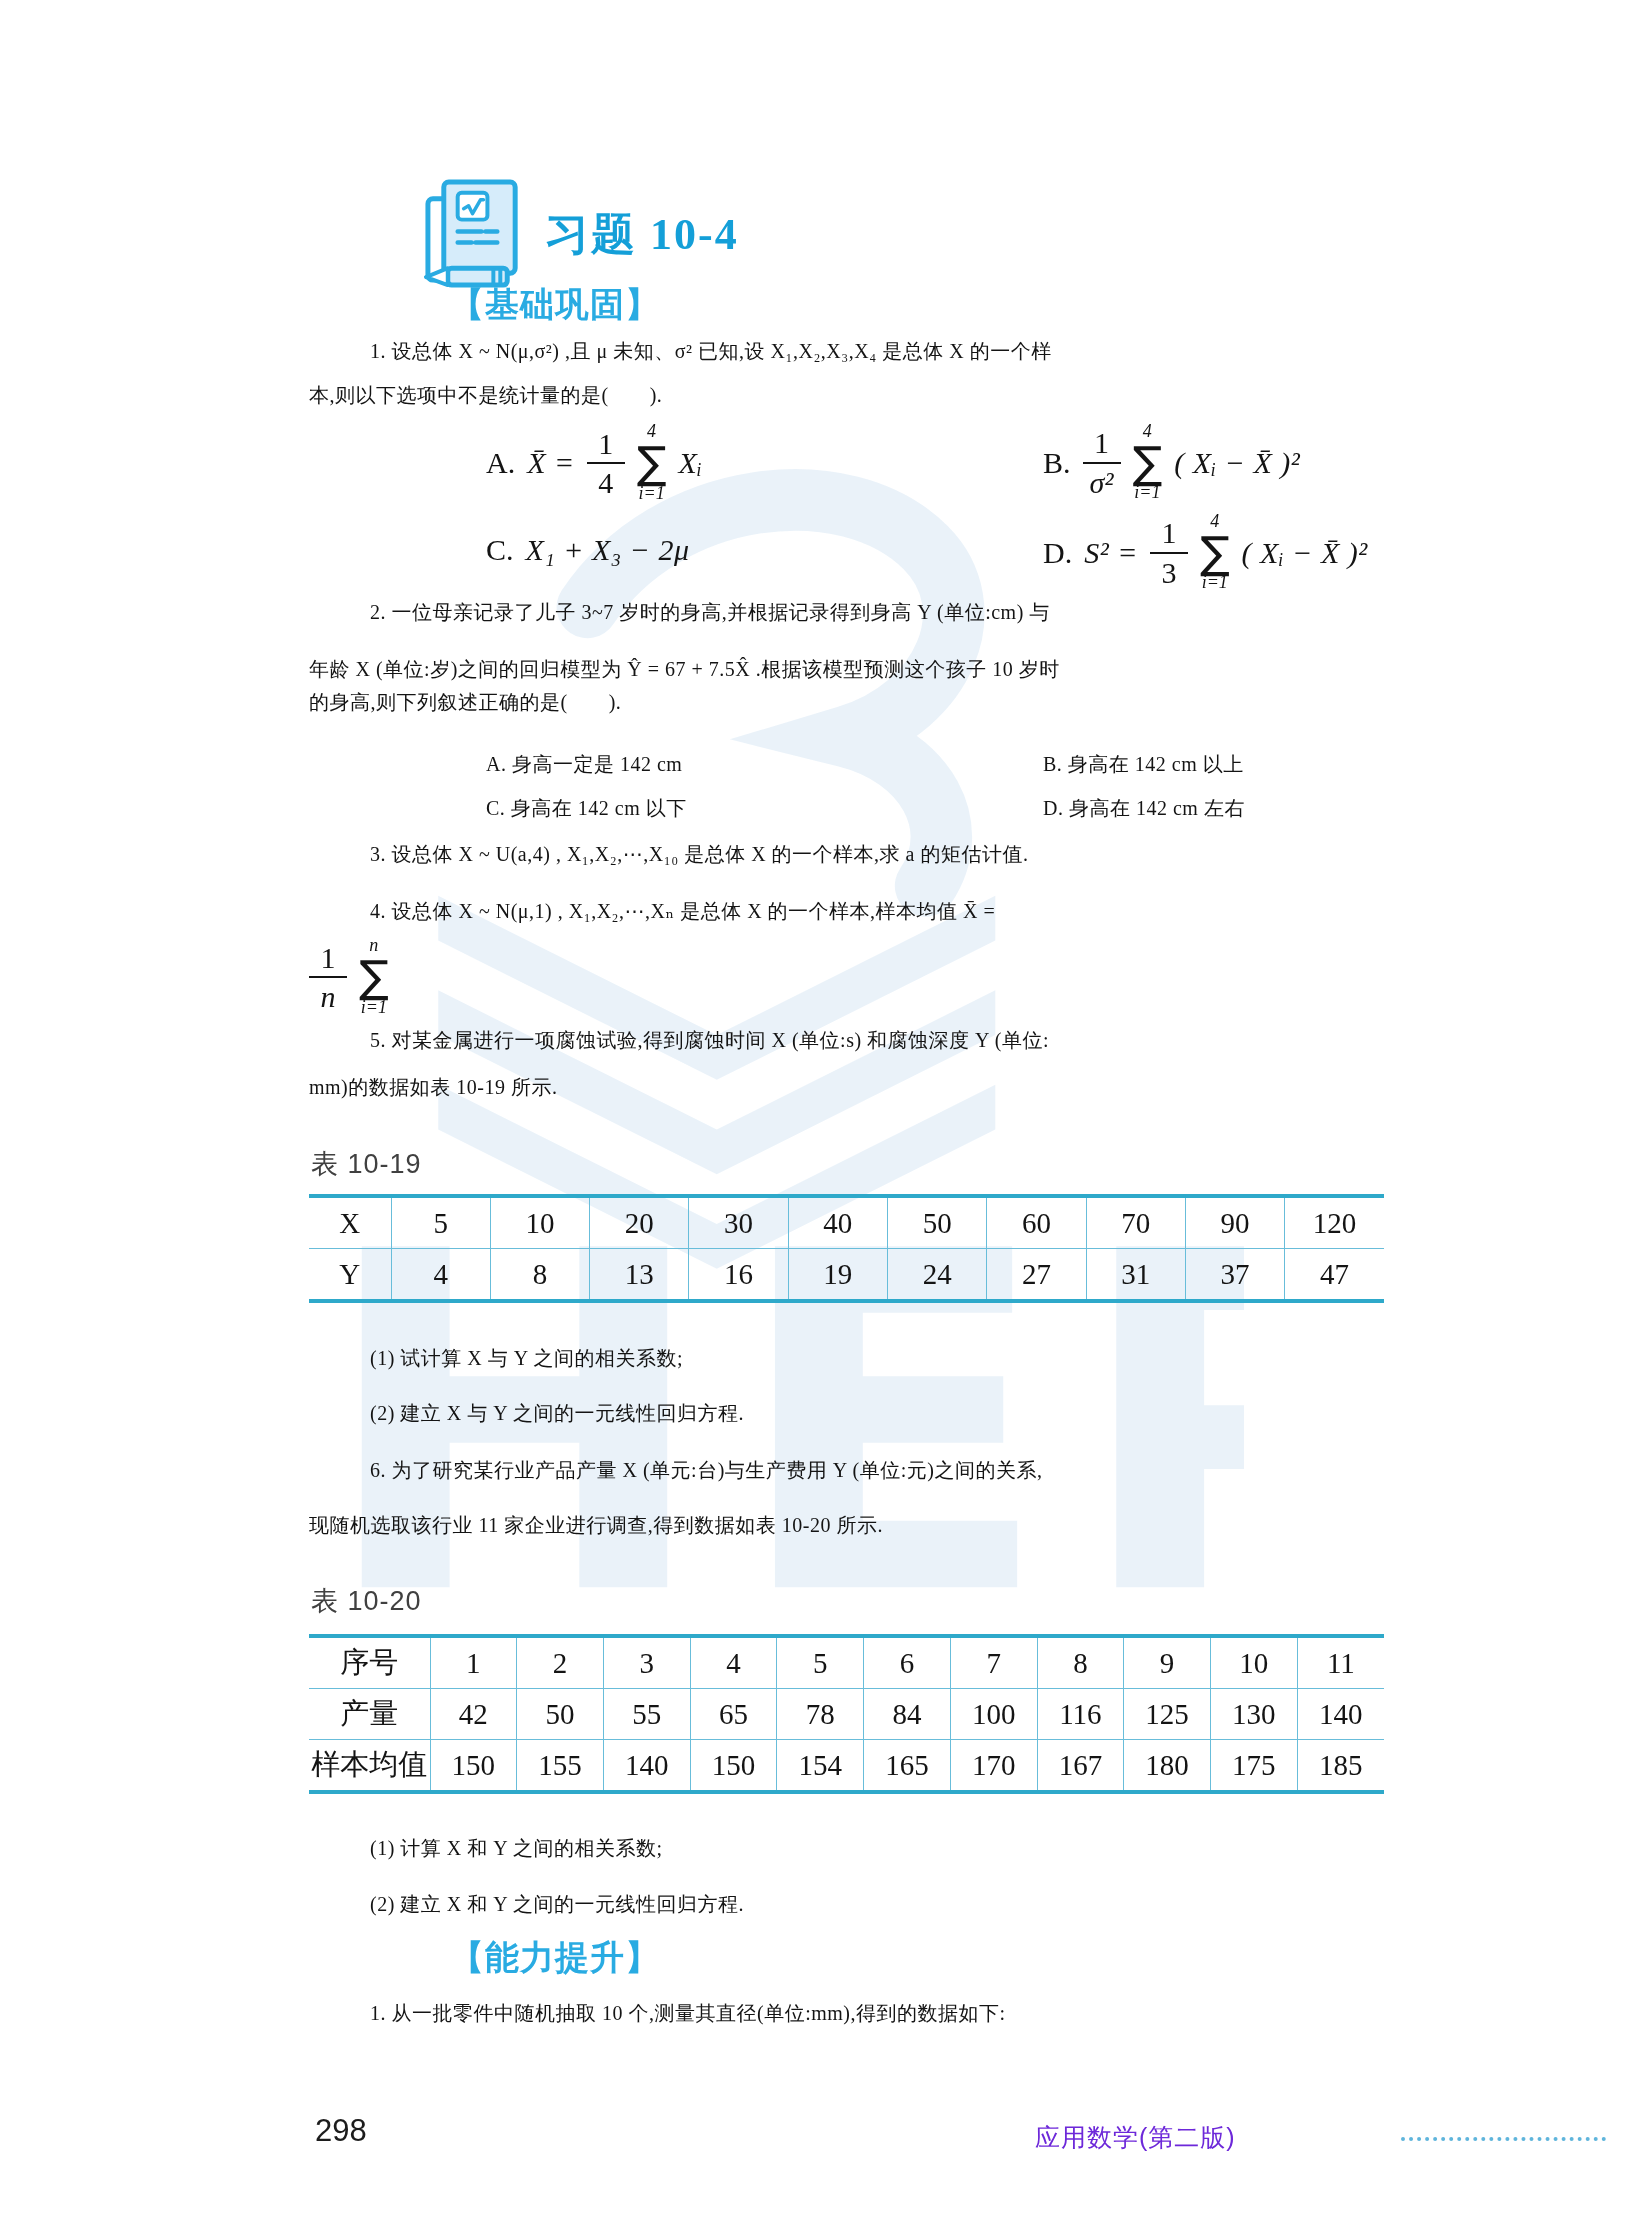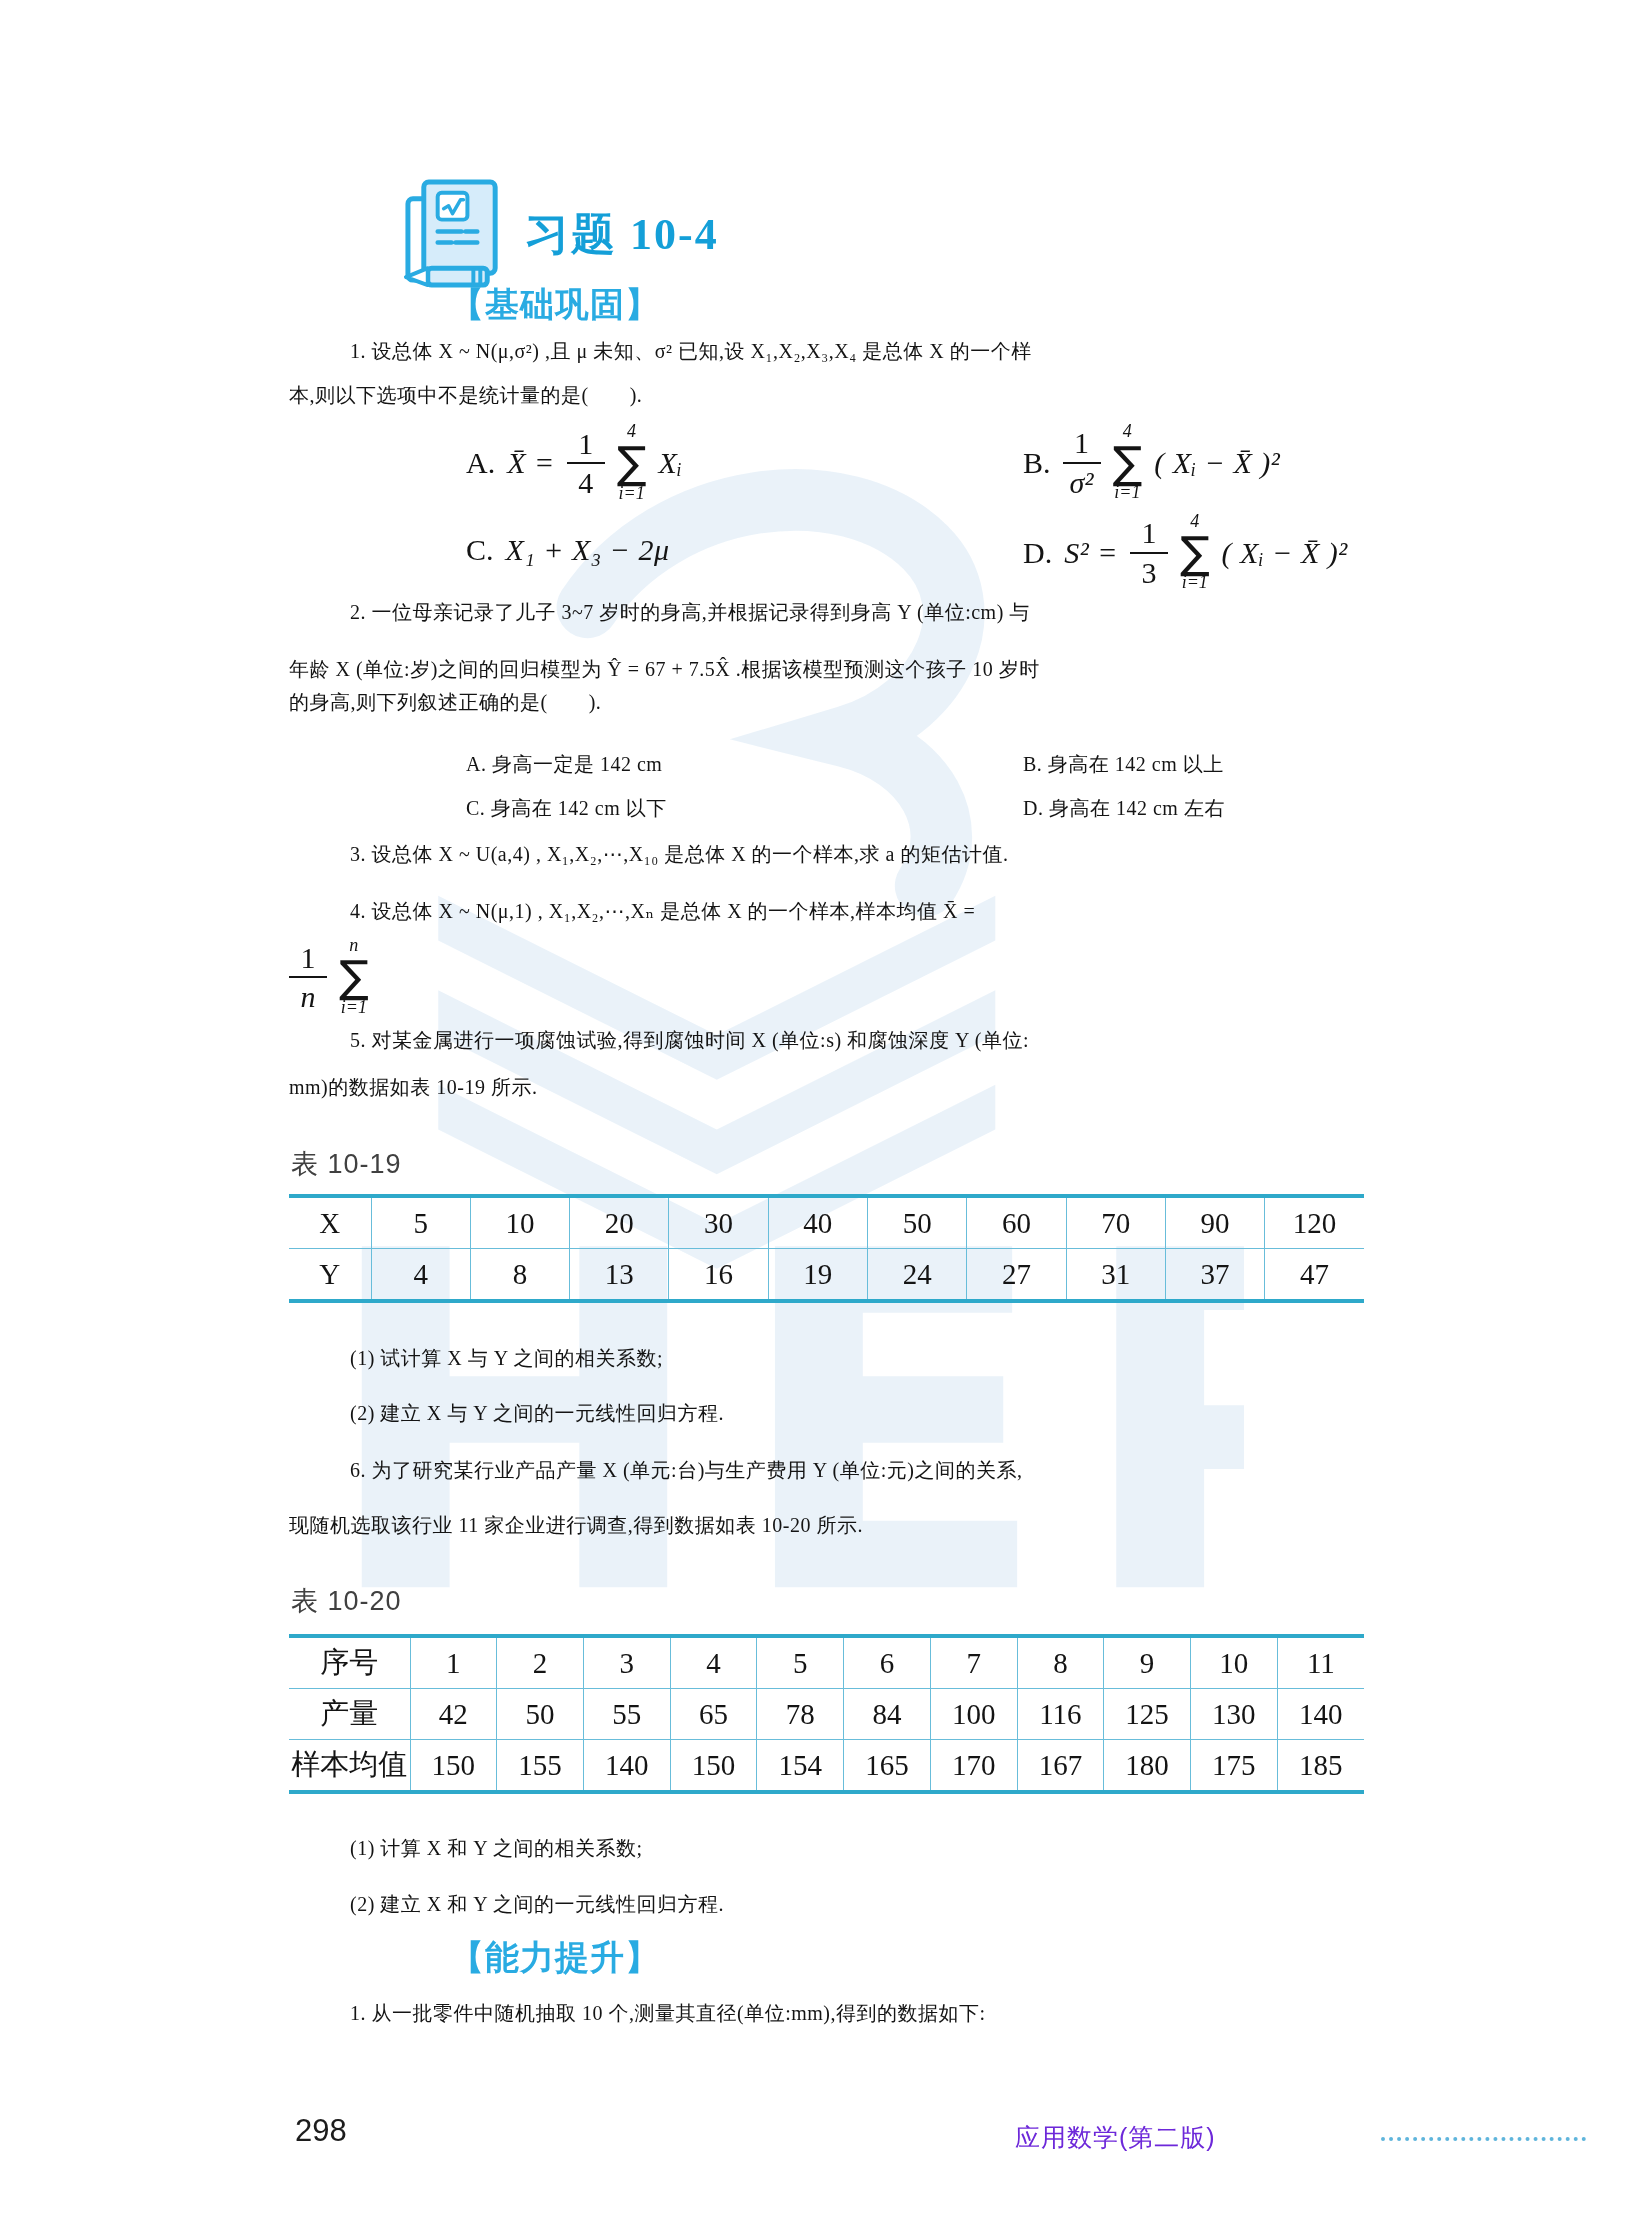--- a/index.html
+++ b/index.html
@@ -1,28 +1,28 @@
 <!DOCTYPE html>
 <html><head>
 <meta charset="utf-8">
 <style>
   html,body{margin:0;padding:0;background:#9e9e9e;}
   .page{
     position:relative;width:1652px;height:2241px;margin:0 auto;background:#ffffff;
     overflow:hidden;font-family:"Liberation Serif","DejaVu Serif",serif;color:#141414;
   }
   .wm{position:absolute;left:289px;top:428px;opacity:.55;z-index:0;}
-  .content{position:absolute;inset:0;z-index:1;}
+  .content{position:absolute;inset:0;z-index:1;margin-left:20px;}
   .bodyline{position:absolute;font-size:20px;line-height:48px;white-space:pre;letter-spacing:0.5px;}
   .title{
     position:absolute;left:525px;top:205px;font-size:44px;font-weight:bold;color:#149FD8;
     letter-spacing:2px;font-family:"Liberation Serif","DejaVu Serif",serif;
   }
   .section{
-    position:absolute;left:450px;font-size:34px;font-weight:bold;color:#29ABE2;
+    position:absolute;left:430px;font-size:34px;font-weight:bold;color:#29ABE2;
     font-family:"Liberation Sans","DejaVu Sans",sans-serif;letter-spacing:1px;
   }
   .opt{position:absolute;display:flex;align-items:center;gap:12px;font-size:30px;white-space:pre;}
   .olabel{font-style:normal;}
   .mathi{font-style:italic;letter-spacing:0.5px;}
   .plain{font-style:normal;letter-spacing:0.5px;}
   .frac{display:inline-flex;flex-direction:column;align-items:center;line-height:1.05;}
   .frac .num{padding:0 8px 3px;border-bottom:2px solid #141414;min-width:22px;text-align:center;}
   .frac .den{padding-top:3px;text-align:center;}
   .den-i{font-style:italic;}

